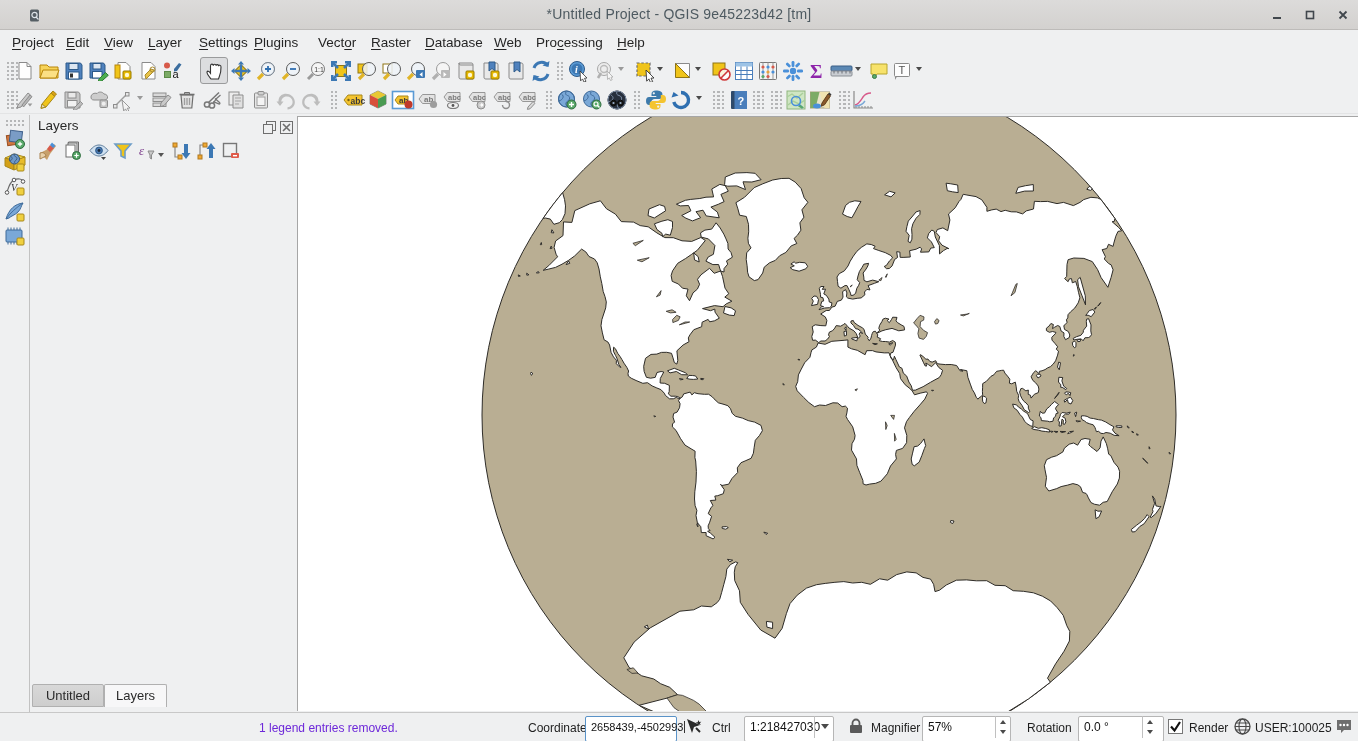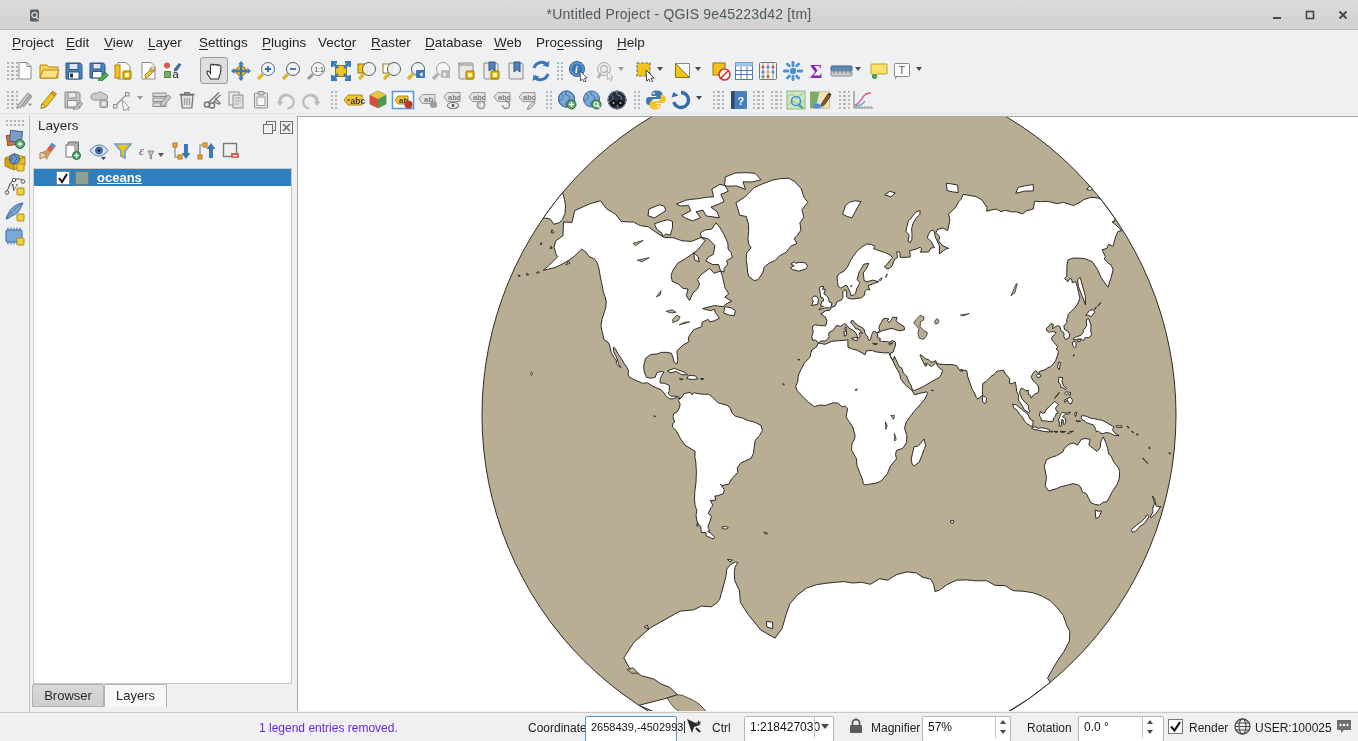--- a/index.html
+++ b/index.html
@@ -53,21 +53,21 @@
 <svg class="winbtn abs" style="left:1337px" viewBox="0 0 12 12">
       <path d="M2.5 2.5L9.5 9.5M9.5 2.5L2.5 9.5" stroke="#41474d" stroke-width="1.8"></path>
     </svg>
 </div>
 <div id="menubar" class="abs">
 <span class="menu" style="left:12px"><u>P</u>roject</span>
 <span class="menu" style="left:66px"><u>E</u>dit</span>
 <span class="menu" style="left:104px"><u>V</u>iew</span>
 <span class="menu" style="left:148px"><u>L</u>ayer</span>
 <span class="menu" style="left:199px"><u>S</u>ettings</span>
-<span class="menu" style="left:262px"><u>P</u>lugins</span>
+<span class="menu" style="left:254px"><u>P</u>lugins</span>
 <span class="menu" style="left:318px">Vect<u>o</u>r</span>
 <span class="menu" style="left:371px"><u>R</u>aster</span>
 <span class="menu" style="left:425px"><u>D</u>atabase</span>
 <span class="menu" style="left:494px"><u>W</u>eb</span>
 <span class="menu" style="left:536px">Pro<u>c</u>essing</span>
 <span class="menu" style="left:617px"><u>H</u>elp</span>
 </div>
 <div id="tb1" class="tb abs">
 <div class="grip" style="left:6px"></div>
     <div class="grip" style="left:11px"></div>
@@ -650,32 +650,22 @@
         <rect x="2" y="14" width="4" height="4" fill="#f0a830" stroke="#b07820"></rect>
         <rect x="7" y="2" width="4" height="4" fill="#f0a830" stroke="#b07820"></rect>
         <path d="M15 17V8" stroke="#3c78b4" stroke-width="4"></path>
         <path d="M15 2l-4.5 6h9z" fill="#3c78b4"></path>
       </svg></div>
 <div class="abs" style="left:190px;top:26px"><svg width="20" height="20">
         <rect x="2.5" y="2.5" width="13" height="13" fill="none" stroke="#777" stroke-width="1.4"></rect>
         <rect x="10" y="12" width="8" height="5" rx="1" fill="#e05a4a"></rect>
         <rect x="12" y="14" width="4" height="1.4" fill="#fff"></rect>
       </svg></div>
-<div id="playerlist" class="abs">
-<div id="selrow" class="abs">
-        <svg class="abs" style="left:22px;top:1.5px" width="14" height="14">
-          <rect x=".5" y=".5" width="13" height="13" fill="#fff" stroke="#888"></rect>
-          <path d="M3 7l3 4 5-8" fill="none" stroke="#111" stroke-width="2"></path>
-        </svg>
-<div class="abs" style="left:41px;top:1.5px;width:14px;height:14px;background:#8d9e92;border:1px solid #6d7d72"></div>
-<div class="abs" style="left:63px;top:1px;font-size:13px;font-weight:bold;color:#fff;text-decoration:underline">oceans</div>
-      </div>
-</div>
 <div id="ltabs" class="abs">
-      <div id="tabbrowser" class="tab">Browser</div>
+      <div id="tabbrowser" class="tab">Untitled</div>
       <div id="tablayers" class="tab">Layers</div>
     </div>
 </div>
 <div id="canvas" class="abs">
     <svg width="1061" height="596" viewBox="0 0 1061 596">
       <circle cx="532.0" cy="299.0" r="347.0" fill="#b9ae93" stroke="#2e2c28" stroke-width="1"></circle>
       <path d="M342.0 589.3L370.0 582.1L380.6 578.7L372.7 571.3L363.6 567.7L356.8 563.0L344.7 559.8L332.1 551.4L326.8 541.8L337.1 526.1L353.2 511.9L382.9 495.2L396.7 493.8L404.4 490.0L414.3 490.8L420.2 486.6L422.7 483.3L424.7 476.3L426.7 468.8L428.9 460.6L429.8 453.1L433.5 448.5L438.6 445.9L440.8 446.7L438.2 450.8L437.3 456.2L437.7 464.5L442.5 474.8L443.3 486.3L451.0 498.3L463.7 514.0L478.0 522.2L485.1 512.4L489.4 497.6L493.0 487.6L500.2 479.2L509.5 472.1L519.5 468.7L528.3 467.4L537.9 466.3L546.8 465.6L555.7 467.0L564.7 466.3L573.4 468.3L582.6 462.8L590.7 464.2L599.7 458.6L609.8 455.9L619.2 456.9L626.0 461.4L633.5 463.1L636.6 468.3L638.0 475.6L642.5 474.2L649.3 469.0L659.4 464.2L669.6 463.9L679.3 464.8L689.7 464.7L698.0 469.3L708.2 469.7L716.2 474.7L726.5 475.3L736.4 476.8L745.4 480.2L753.5 484.9L760.2 491.7L766.2 499.3L769.8 509.7L772.8 515.4L772.4 525.0L767.0 535.3L758.6 547.8L750.5 562.2L753.4 566.2L731.5 582.9L700.0 602.6L679.8 613.0L654.6 623.6L620.1 634.6L588.3 641.4L366.9 600.0ZM469.4 505.4L475.6 506.2L475.6 512.6L469.9 511.1L469.4 505.4ZM347.3 510.8L350.4 509.1L351.5 513.1L347.3 510.8ZM430.4 443.3L435.7 444.2L432.8 445.8L430.4 443.3ZM266.5 105.9L274.9 106.4L277.8 94.6L292.8 87.8L303.4 84.8L309.4 92.7L318.4 98.1L324.3 105.6L336.5 106.1L343.2 109.6L351.2 110.8L359.9 116.9L367.8 121.6L376.3 121.7L385.0 124.8L394.7 125.4L403.9 121.5L408.3 124.5L400.3 134.3L394.4 138.5L388.6 142.5L380.7 147.3L375.6 154.8L374.1 159.5L375.2 165.3L381.4 168.0L385.5 172.2L391.0 173.1L389.3 179.8L392.5 184.7L396.0 176.9L400.4 173.1L402.6 168.3L400.5 163.3L404.0 158.8L412.5 152.3L417.2 157.3L423.6 155.0L425.5 160.4L428.0 172.1L431.8 177.7L427.8 181.1L434.9 185.2L429.2 187.9L426.0 190.7L417.5 189.6L405.5 192.6L413.5 194.7L417.8 193.1L418.0 196.1L422.3 202.2L417.5 204.8L412.7 205.8L411.1 203.4L405.1 206.2L404.7 210.7L396.8 213.7L392.9 218.9L391.3 221.9L392.0 225.7L386.1 229.0L379.9 234.8L380.8 244.4L379.8 248.1L377.3 246.5L376.0 241.9L374.5 237.3L369.7 236.3L364.4 236.4L359.8 238.1L354.0 238.4L348.5 242.3L346.7 250.3L347.1 255.3L349.4 261.3L353.5 262.2L358.2 261.4L360.0 256.5L364.1 255.5L366.8 256.0L364.7 259.8L363.3 262.5L363.1 267.0L367.7 267.3L372.4 269.4L372.2 275.6L371.3 277.8L373.9 280.2L378.3 280.2L380.8 280.6L383.3 282.2L381.7 282.6L379.3 281.4L376.3 282.8L372.5 282.8L368.4 279.4L367.3 277.2L363.9 273.6L359.2 271.7L355.1 269.9L350.5 266.7L345.8 267.3L339.1 264.5L334.2 262.2L331.3 260.0L331.0 257.4L331.6 255.0L329.8 251.3L327.0 247.2L324.9 243.5L323.2 240.7L320.7 237.3L318.4 232.7L316.6 231.2L316.4 235.3L318.6 239.6L319.9 242.2L321.9 248.6L324.0 251.4L322.5 250.9L319.3 247.7L319.4 244.3L316.5 240.9L314.1 236.4L312.6 229.0L310.9 226.0L307.1 223.8L305.4 216.9L304.0 209.8L304.9 203.5L308.7 191.9L309.3 185.9L308.0 180.6L306.2 175.5L304.8 167.5L303.3 160.8L302.0 153.0L300.2 146.8L297.5 143.0L292.0 140.5L288.8 135.9L284.6 133.1L277.7 139.9L271.8 144.2L265.0 148.2L258.5 151.4L251.2 153.2L246.2 154.3L251.8 149.6L260.6 140.8L259.1 138.3L257.1 131.4L258.6 125.0L266.0 119.6L266.5 105.9ZM457.3 164.6L452.0 160.8L450.6 156.2L450.1 149.8L449.2 143.4L449.7 136.8L454.0 131.9L451.4 127.3L450.9 122.2L451.7 115.8L451.5 108.3L449.3 100.5L442.6 99.2L440.9 92.9L438.9 86.7L447.5 81.3L457.2 71.6L465.8 67.8L475.7 64.0L484.2 62.5L492.0 62.3L498.2 66.1L504.1 72.5L507.2 81.8L510.9 86.3L504.9 93.8L506.9 101.2L502.9 106.8L503.9 114.2L500.4 119.3L497.1 122.4L499.8 127.5L494.2 129.9L488.9 136.4L482.7 139.7L478.3 144.4L472.5 146.8L467.2 151.2L465.7 157.0L461.1 163.6L457.3 164.6ZM383.1 282.2L385.3 280.9L386.7 277.9L393.1 276.1L394.9 278.9L397.3 276.7L401.0 277.7L407.5 278.3L411.5 278.2L415.1 280.7L416.9 282.7L421.3 286.8L427.0 288.4L430.9 289.7L433.5 292.8L435.2 297.3L438.5 300.3L445.4 302.1L451.2 304.6L457.6 306.1L464.0 309.4L465.4 314.7L462.4 319.6L458.3 324.3L457.2 331.2L456.4 337.2L454.1 342.3L448.9 344.6L444.0 346.7L440.3 351.8L440.7 356.5L435.0 362.4L431.7 368.2L424.8 369.5L423.5 368.2L427.3 373.7L426.3 377.7L420.7 379.7L417.8 380.1L418.8 384.1L413.3 384.5L416.0 389.6L414.1 391.4L411.2 397.6L414.6 400.3L412.7 406.2L411.1 409.9L411.4 412.7L413.1 414.5L410.6 415.3L413.3 417.0L418.0 421.3L416.1 422.9L409.1 419.7L409.1 416.5L404.3 416.6L403.8 410.7L400.4 406.8L399.0 399.6L399.9 394.4L398.1 389.7L397.5 383.0L397.8 375.8L399.0 366.1L399.4 355.6L398.7 345.0L397.9 341.6L398.1 335.2L394.1 332.8L388.0 329.1L383.6 322.7L379.0 314.4L375.4 310.9L375.5 307.7L377.6 306.2L376.0 301.1L376.6 297.5L380.1 296.1L382.5 291.8L383.1 287.7L381.5 284.6L383.1 282.2ZM521.1 227.0L528.1 228.3L534.8 225.3L547.1 224.3L550.9 223.9L550.9 231.1L554.5 232.8L560.3 234.3L568.1 238.7L569.6 234.7L575.4 234.6L579.0 235.9L587.3 236.9L592.0 236.8L593.0 239.4L595.0 243.1L599.2 251.8L602.7 257.5L603.5 262.6L608.2 268.8L612.1 271.9L615.1 274.7L617.5 278.8L623.2 277.2L629.5 275.8L630.5 277.4L627.8 283.1L622.9 288.9L617.2 295.3L612.4 301.5L609.5 305.6L607.5 311.8L609.8 319.4L609.6 326.7L605.6 332.4L599.4 334.4L598.6 338.4L599.4 342.9L593.5 350.0L590.3 357.8L583.9 365.2L578.7 367.3L572.6 368.1L569.0 369.0L566.1 367.8L565.9 364.4L562.6 356.3L559.9 349.4L559.5 342.9L554.5 334.1L555.0 327.7L557.5 323.2L558.1 319.5L555.7 310.8L550.5 303.4L549.0 300.3L549.9 296.9L550.5 292.2L548.4 290.1L545.1 290.7L540.7 287.0L535.9 286.8L528.5 289.5L522.6 289.0L517.5 290.7L511.8 286.5L506.6 281.4L500.2 274.8L498.7 270.4L500.7 265.7L501.4 258.9L504.3 253.1L507.7 246.7L512.9 241.3L514.1 236.3L514.9 233.9L519.4 231.1L521.1 227.0ZM521.7 226.6L518.4 224.1L515.6 224.3L514.8 220.5L516.2 216.0L515.2 210.7L518.2 208.8L523.9 209.6L528.8 209.8L529.9 204.6L528.3 200.9L523.7 198.0L529.2 194.5L532.4 194.5L534.8 191.2L538.1 190.2L540.3 185.4L544.4 184.1L546.0 181.1L545.6 175.6L548.6 173.6L549.9 176.9L549.4 180.8L550.8 182.1L555.7 183.1L560.2 182.3L564.2 181.9L567.9 178.8L567.5 176.0L569.9 173.4L573.0 173.9L571.1 169.6L577.5 167.3L581.8 165.7L575.7 164.1L569.9 165.8L567.0 164.4L566.8 161.1L566.1 157.0L569.1 153.0L570.8 150.0L571.6 147.3L566.8 148.2L565.2 151.2L562.4 155.5L561.0 160.0L560.2 163.7L562.7 166.6L561.7 169.3L559.8 172.3L558.6 177.4L556.1 179.3L553.9 179.4L553.5 177.2L552.0 173.8L549.9 169.5L547.9 169.6L543.9 172.2L541.1 170.2L540.5 165.5L540.0 161.0L542.3 157.6L547.3 154.9L551.0 150.0L553.2 145.2L556.3 140.2L559.9 135.3L564.3 131.4L569.8 127.9L574.2 128.5L578.1 130.2L576.5 132.6L581.8 134.5L588.2 136.6L593.9 139.5L595.6 141.9L592.4 145.0L589.5 149.3L587.2 150.5L589.5 152.7L592.3 152.5L595.1 149.9L597.6 143.5L600.5 141.5L599.7 135.7L602.9 136.1L603.1 141.3L606.1 141.4L613.3 141.0L612.6 134.7L619.1 133.2L623.1 131.2L624.6 132.9L623.5 136.2L631.8 135.9L633.8 132.1L637.3 131.6L634.4 125.9L630.4 121.9L631.6 117.7L634.8 114.0L637.3 115.4L638.3 121.0L642.4 129.6L642.5 137.9L646.5 134.6L650.1 132.5L651.8 132.6L645.0 129.2L641.6 124.8L642.7 120.7L639.0 116.5L640.3 113.5L645.9 111.9L650.7 114.7L652.9 104.0L651.5 98.0L658.2 91.8L662.1 85.3L663.8 83.6L666.2 78.3L669.9 79.0L679.0 80.6L684.8 83.8L689.9 91.3L689.9 95.3L694.7 93.9L699.2 93.1L704.0 95.6L708.2 94.3L714.2 95.8L719.4 95.9L725.6 97.9L729.3 94.9L736.5 93.0L737.4 85.3L743.5 85.6L750.6 85.4L760.0 87.6L766.5 86.4L776.4 89.6L783.0 86.4L786.7 83.6L793.9 81.3L800.6 81.9L803.9 83.4L817.9 102.4L817.2 105.5L815.1 105.7L821.6 111.4L824.7 114.8L821.0 115.4L818.8 120.2L816.6 127.9L816.1 130.4L811.5 128.3L809.8 132.5L805.1 133.7L808.4 140.6L807.3 143.0L811.7 147.6L814.1 148.8L816.1 153.8L814.1 161.4L810.9 171.3L804.1 161.6L800.6 153.6L795.3 145.6L786.9 142.4L776.8 142.0L771.1 143.7L770.0 148.4L769.8 155.1L769.7 160.4L767.6 162.6L771.1 165.7L772.4 162.9L774.5 162.6L775.3 166.8L778.7 165.5L780.3 170.6L781.5 176.3L782.9 181.8L781.2 186.9L777.8 192.0L773.6 195.8L771.0 198.7L770.8 201.9L769.4 203.8L770.1 206.3L768.1 208.7L766.8 209.6L767.5 213.4L771.4 215.6L772.8 219.0L772.2 221.6L768.5 223.7L766.8 220.4L767.0 216.9L764.1 215.0L762.8 210.5L760.7 209.5L757.3 211.4L755.5 212.6L756.4 208.5L753.9 207.5L751.9 210.2L749.4 212.2L749.4 214.6L752.4 216.3L755.5 215.5L758.9 216.4L758.4 217.7L754.8 221.3L755.0 224.1L758.2 227.7L760.7 230.8L759.2 233.1L761.5 235.2L760.6 239.1L758.6 244.8L756.2 248.1L753.5 250.6L750.4 252.0L748.1 253.6L745.0 254.8L742.4 255.3L742.1 257.7L738.8 254.7L736.7 256.5L735.6 258.2L734.1 260.8L735.8 264.4L738.5 266.7L741.2 270.0L741.9 273.1L741.3 276.6L737.3 278.3L734.1 282.1L733.5 279.3L731.2 278.3L731.3 274.0L728.9 274.9L725.6 272.4L723.9 272.6L722.6 276.1L723.6 279.7L725.0 282.7L727.1 285.5L729.0 286.9L731.4 289.7L731.3 292.2L732.9 295.7L731.5 296.5L727.2 293.6L725.2 289.7L722.0 285.3L721.2 282.7L721.6 279.3L719.7 275.3L719.1 270.2L718.3 266.1L714.7 267.8L712.4 267.2L712.8 263.2L710.5 260.1L707.9 257.1L706.6 254.2L704.3 254.4L702.1 254.9L699.7 255.3L697.8 257.5L696.9 258.8L694.0 260.3L689.4 265.3L685.7 267.6L685.6 271.8L685.4 275.3L685.6 278.9L683.8 280.8L682.2 281.6L681.1 283.2L679.4 281.6L677.4 276.9L675.3 273.5L673.3 268.1L670.9 261.3L670.1 256.3L669.8 254.7L663.4 253.5L666.0 255.1L663.1 254.8L659.6 249.5L654.2 248.5L648.5 248.6L643.1 248.1L640.3 247.7L638.7 244.7L635.2 246.1L632.9 245.5L631.0 243.1L628.9 243.2L626.2 240.6L623.6 238.7L622.9 239.0L626.3 246.2L628.1 249.9L629.6 250.1L628.8 247.0L631.4 248.6L634.6 250.7L637.6 247.7L638.5 246.6L641.7 251.4L645.6 254.3L644.2 258.7L642.2 261.6L638.0 263.8L633.5 266.3L626.1 270.7L618.5 274.1L615.5 274.3L614.3 269.9L611.9 266.0L609.7 260.1L606.3 257.1L604.9 252.2L602.4 251.0L598.9 243.5L597.4 240.2L596.5 243.8L594.2 242.5L593.0 239.4L594.0 236.8L596.0 236.3L597.1 233.1L598.5 229.1L598.3 226.2L595.7 224.5L592.5 226.1L588.4 225.5L585.6 225.5L582.3 224.7L583.6 222.7L580.2 221.1L580.8 218.9L579.8 217.3L582.1 216.3L584.9 214.9L588.8 213.7L595.0 212.4L601.8 214.8L607.6 213.9L607.0 210.4L604.1 208.8L600.4 206.5L599.0 204.8L600.0 201.4L595.7 201.2L594.5 203.5L592.3 206.7L590.2 204.6L592.0 203.1L588.3 202.2L585.9 203.2L585.0 205.4L582.6 209.3L581.8 212.4L582.8 214.2L579.7 217.1L578.3 215.2L576.2 215.7L575.2 217.6L574.6 219.4L574.0 222.1L572.3 224.8L570.7 222.4L571.2 221.3L568.3 218.1L567.0 213.3L565.2 211.7L561.0 209.4L557.1 206.4L556.3 204.5L554.0 205.0L553.9 206.9L556.5 209.5L558.6 212.7L561.0 213.1L564.7 216.1L565.5 217.5L563.1 216.4L562.1 218.2L563.3 220.0L561.5 222.3L560.8 221.6L559.2 217.5L556.9 214.8L552.1 212.1L550.9 210.7L548.0 207.4L546.4 208.6L543.7 210.2L539.2 209.6L537.8 212.1L535.6 214.7L532.4 216.1L531.5 218.8L532.4 220.6L530.7 223.0L528.1 225.0L523.9 225.0L521.7 226.6ZM522.0 193.7L524.5 190.7L526.6 190.7L523.5 189.6L524.8 185.4L526.7 184.9L525.9 181.7L523.6 181.2L523.5 178.4L522.3 172.5L523.7 170.5L527.0 170.5L525.3 173.4L528.5 173.1L526.8 177.9L529.3 179.3L531.8 183.1L532.3 186.0L534.9 186.8L534.4 190.2L532.5 191.7L527.6 192.0L522.0 193.7ZM514.5 189.6L520.6 188.3L521.5 183.6L519.6 180.3L517.0 180.0L514.7 182.4L516.3 185.1L514.5 189.6ZM495.8 153.7L502.1 155.2L508.8 152.8L510.7 150.3L508.3 146.8L502.7 146.3L498.7 147.2L497.1 145.8L493.9 148.0L497.3 149.8L493.2 151.7L495.8 153.7ZM611.0 125.4L612.2 119.3L609.0 115.3L609.9 110.6L611.3 105.1L614.9 101.0L619.1 95.9L623.1 94.6L622.9 98.4L619.0 102.3L615.9 107.8L614.6 112.7L615.0 118.5L614.9 123.2L613.3 126.8L611.0 125.4ZM545.5 98.1L548.6 89.4L552.5 86.3L557.8 84.8L564.0 85.5L561.1 90.3L558.1 96.0L554.9 101.8L550.2 100.5L545.5 98.1ZM650.3 74.7L649.1 67.2L653.8 67.8L660.7 69.0L661.2 76.6L655.4 75.8L650.3 74.7ZM718.8 77.3L721.1 71.4L728.5 69.7L736.3 68.5L736.4 75.0L727.6 75.1L718.8 77.3ZM791.6 71.0L789.8 73.3L793.6 74.4L795.3 73.0L793.0 70.3L791.6 71.0ZM587.6 78.8L592.6 75.3L598.2 76.9L594.0 80.9L587.6 78.8ZM427.0 156.0L423.6 155.0L421.6 148.5L415.9 148.6L408.9 145.1L411.2 141.0L416.4 138.3L417.9 129.5L411.4 122.9L404.2 121.1L403.5 116.9L407.9 114.1L414.7 113.1L419.1 106.8L423.1 111.9L426.8 118.1L429.0 122.9L430.9 127.4L431.1 133.0L434.0 136.5L435.4 141.2L429.5 144.9L430.7 148.2L427.0 152.6L427.0 156.0ZM364.9 117.2L360.0 113.6L357.4 107.8L364.9 105.2L370.9 103.7L375.5 105.5L375.5 111.6L373.3 119.2L368.7 118.1L365.7 120.6L364.9 117.2ZM357.3 102.0L351.0 99.6L352.0 93.0L362.5 88.7L367.6 90.4L368.6 94.8L357.3 102.0ZM464.1 63.7L458.1 57.3L449.9 56.6L438.2 57.0L428.3 61.0L427.6 68.5L431.3 75.2L423.9 78.4L427.1 85.6L421.3 88.3L413.9 91.1L420.4 96.1L422.2 101.8L409.2 99.9L406.0 94.2L399.0 95.7L403.6 101.7L395.5 104.9L388.9 102.2L384.7 99.5L393.9 94.8L391.5 89.5L383.2 89.9L379.4 88.2L388.4 84.3L393.7 83.4L402.8 82.5L409.0 81.2L416.6 80.9L414.8 73.0L422.8 68.4L430.8 70.2L439.8 69.9L448.5 73.6L446.0 65.8L454.9 66.0L464.1 63.7ZM396.7 136.9L397.5 143.9L402.2 146.0L401.2 140.7L396.7 136.9ZM426.5 197.0L432.3 199.1L437.2 199.6L438.5 194.8L434.2 191.9L428.0 190.5L426.5 197.0ZM370.5 254.8L377.3 252.3L381.8 254.1L388.3 256.7L390.6 258.8L384.7 258.7L379.4 255.5L373.0 256.9L370.5 254.8ZM389.7 262.5L391.9 259.4L395.3 259.5L398.5 259.9L400.8 263.0L396.4 263.4L392.9 263.2L389.7 262.5ZM382.5 262.5L386.2 263.3L383.3 263.9L382.5 262.5ZM403.7 262.4L406.8 262.7L406.1 263.7L403.8 263.5L403.7 262.4ZM791.6 202.7L794.0 208.9L793.8 214.9L794.5 218.7L792.9 220.9L791.3 221.6L787.9 221.8L786.1 224.8L784.4 223.0L780.6 223.2L776.7 224.0L776.2 222.4L779.5 220.7L783.9 219.3L786.3 216.2L786.4 214.3L789.7 210.1L789.3 205.6L789.6 203.2L791.6 202.7ZM775.3 226.4L777.6 225.2L779.0 226.7L778.9 230.8L777.5 231.8L775.8 229.7L775.3 226.4ZM780.0 224.1L783.6 223.1L783.2 225.4L780.7 225.6L780.0 224.1ZM788.7 199.4L791.1 199.2L794.2 200.7L797.8 196.1L796.1 193.5L792.4 194.5L790.2 197.5L788.7 199.4ZM788.5 188.9L788.3 179.8L783.2 161.4L780.6 163.7L781.5 170.8L785.1 179.9L788.5 188.9ZM761.7 246.1L763.5 246.7L762.3 253.8L760.5 251.1L761.7 246.1ZM740.4 258.2L743.3 258.3L744.0 260.0L741.0 262.0L739.4 259.7L740.4 258.2ZM776.6 238.5L777.5 239.2L776.3 240.2L776.6 238.5ZM761.5 266.0L761.8 261.3L765.7 261.5L764.9 264.9L766.7 270.2L769.7 272.5L768.8 273.6L765.2 271.3L763.7 271.3L763.8 268.8L761.5 266.0ZM767.1 284.4L770.5 282.4L773.5 281.2L775.8 284.6L774.0 288.0L771.2 286.8L770.5 283.6L767.7 286.2L767.1 284.4ZM768.8 275.9L771.5 276.1L773.8 276.7L773.0 279.6L771.4 277.3L769.3 278.7L767.5 277.3L768.8 275.9ZM757.6 282.5L761.4 278.2L762.1 276.3L759.7 279.4L757.6 282.5ZM743.3 295.3L745.0 297.1L747.5 297.1L749.8 292.8L752.8 290.4L754.3 288.5L757.7 285.5L761.6 288.6L759.2 291.0L758.5 292.8L761.2 297.1L759.1 297.5L758.5 300.4L756.6 301.9L756.0 305.2L752.7 305.8L750.8 305.2L744.4 304.6L743.9 301.5L742.3 300.0L743.3 295.3ZM715.6 288.1L719.6 288.9L721.4 291.0L724.2 292.8L726.3 294.9L728.8 296.5L730.6 297.6L731.9 300.7L733.4 303.6L736.1 304.8L735.9 308.0L735.8 310.5L733.3 309.7L730.1 307.8L727.6 305.2L725.4 301.1L723.0 298.6L720.1 294.2L716.8 291.8L715.6 288.1ZM734.6 312.3L737.5 310.7L741.3 312.3L744.8 311.7L748.8 312.5L752.3 313.7L752.5 316.1L748.7 315.5L744.9 315.1L741.3 314.1L737.0 313.5L734.8 312.5L734.6 312.3ZM763.5 298.2L765.1 296.5L769.7 297.1L773.3 296.1L771.8 298.2L768.5 298.0L765.4 300.7L768.1 302.1L768.9 305.8L767.6 308.4L766.1 308.0L766.4 304.2L765.0 303.1L764.1 310.0L762.0 310.0L762.5 305.8L761.0 304.6L762.9 300.7L763.5 298.2ZM784.5 299.8L787.2 299.8L790.1 300.4L793.2 302.1L796.3 302.5L801.5 303.7L804.4 304.1L808.8 306.0L812.9 308.6L816.9 310.8L815.5 313.9L818.0 317.2L822.1 319.7L817.1 319.3L813.2 317.2L809.0 316.5L806.4 317.6L803.9 317.3L801.5 315.3L799.4 315.7L798.7 313.6L798.0 311.6L796.2 308.8L792.7 307.8L789.5 306.6L787.6 305.0L785.1 303.7L784.3 301.7L784.5 299.8ZM770.6 317.6L772.8 315.6L776.5 315.2L772.7 317.2L770.6 317.6ZM757.2 315.3L761.0 315.6L759.1 316.6L757.2 315.3ZM763.0 315.4L768.6 315.6L764.8 316.6L763.0 315.4ZM753.4 315.1L756.2 315.5L754.3 316.3L753.4 315.1ZM777.6 297.1L779.7 296.1L779.3 298.4L778.6 300.7L777.6 297.1ZM778.9 304.8L783.5 305.2L780.6 305.8L778.9 304.8ZM749.5 343.7L747.3 349.7L748.0 353.8L749.5 361.4L748.3 370.3L751.8 375.0L759.7 372.6L764.1 370.6L770.7 369.1L775.9 367.6L780.8 368.8L783.5 370.8L785.6 376.4L789.0 377.4L790.0 378.8L791.4 381.9L793.9 386.5L797.3 388.2L802.6 389.2L806.2 386.3L810.2 385.5L815.2 375.8L820.3 368.0L822.4 362.1L822.6 355.3L821.0 351.1L817.0 346.4L813.8 339.6L811.7 338.2L810.7 332.8L809.4 327.7L806.2 320.9L804.0 325.1L803.1 331.8L800.0 335.5L796.3 332.6L793.6 330.6L791.8 328.8L793.2 323.3L788.0 322.5L784.1 323.5L780.6 329.2L776.7 327.0L772.2 328.2L767.4 332.2L765.9 335.9L759.6 339.7L754.6 341.2L749.5 343.7ZM798.1 393.8L800.9 395.2L804.6 395.0L802.1 400.8L798.9 402.7L798.1 393.8ZM855.4 379.9L857.7 383.1L859.0 389.9L862.7 390.6L863.9 390.4L858.7 397.8L854.2 401.6L853.2 401.2L856.0 395.6L855.5 393.4L857.6 387.3L855.4 379.9ZM850.2 398.6L852.0 400.7L847.1 407.8L842.9 410.4L838.2 415.7L835.2 416.0L834.4 413.4L839.5 409.3L844.1 405.8L847.6 402.5L850.2 398.6ZM627.0 322.9L628.2 327.9L628.7 329.5L627.4 332.5L624.9 339.4L622.2 346.1L617.4 349.8L615.2 348.4L614.2 343.0L615.4 337.9L617.1 330.7L620.6 330.1L623.6 327.5L625.4 325.1L627.0 322.9ZM685.6 279.8L688.2 280.8L689.6 282.2L689.0 286.8L687.2 287.5L685.8 285.8L685.4 283.0L685.6 279.8ZM234.3 256.0L235.8 257.9L234.3 259.3L233.6 257.4L234.3 256.0ZM653.8 404.5L657.0 405.0L655.7 407.6L653.4 406.4L653.8 404.5ZM425.0 410.9L429.5 410.6L431.3 411.6L428.8 413.2L425.3 412.5L425.0 410.9ZM466.8 416.1L470.7 417.3L469.0 418.5L466.8 416.1ZM400.9 410.9L400.7 406.8L399.7 408.5L400.9 410.9ZM356.8 299.8L358.7 300.4L357.5 300.9L356.8 299.8ZM271.6 145.0L272.8 147.3L269.1 148.6L271.6 145.0ZM241.1 155.3L242.2 156.8L239.4 157.0L241.1 155.3ZM839.6 317.7L841.4 318.8L839.9 319.2L839.6 317.7ZM834.9 315.0L836.9 316.6L835.2 316.4L834.9 315.0ZM830.1 309.9L832.3 311.7L831.0 311.9L830.1 309.9ZM819.1 309.8L824.7 309.8L825.0 311.3L821.7 311.5L819.0 310.8L819.1 309.8ZM852.1 330.7L853.1 332.5L852.1 332.9L852.1 330.7ZM845.7 342.1L849.8 346.1L850.8 347.3L847.3 344.1L845.7 342.1ZM872.0 336.3L873.7 337.7L872.4 337.9L872.0 336.3ZM501.0 243.2L502.9 243.8L501.4 244.0L501.0 243.2ZM485.9 267.5L487.4 268.7L486.1 268.8L485.9 267.5ZM634.5 274.2L636.6 274.4L635.3 275.0L634.5 274.2ZM575.6 227.4L580.4 227.8L577.9 228.7L575.6 227.4ZM554.7 222.1L560.6 221.4L559.8 224.9L554.8 223.0L554.7 222.1ZM546.9 215.6L549.4 214.9L549.5 219.4L547.4 220.1L546.9 215.6ZM547.5 212.3L549.1 210.7L549.0 214.4L547.5 212.3ZM591.7 227.9L595.9 226.7L593.1 229.2L591.7 227.9ZM800.7 190.1L803.7 186.5L802.2 189.0L800.7 190.1ZM797.3 193.0L799.4 190.9L798.3 193.2L797.3 193.0ZM265.6 76.6L267.6 83.7L268.5 89.9L268.0 97.7L265.3 103.7L262.3 106.7L256.9 108.3L253.3 103.1L248.4 102.0L246.1 102.4L250.8 95.7L256.3 88.3L261.4 81.8ZM254.9 113.7L256.9 116.9L254.2 116.7L254.9 113.7ZM244.3 126.5L244.7 128.6L243.3 128.7L244.3 126.5ZM254.2 130.1L255.1 132.2L253.1 132.7L254.2 130.1ZM229.7 157.2L231.9 158.8L229.8 159.2L229.7 157.2ZM221.3 158.9L223.3 160.0L221.5 160.5L221.3 158.9Z" fill="#ffffff" stroke="#2e2c28" stroke-width="1" fill-rule="evenodd" stroke-linejoin="round"></path>
       <path d="M616.6 207.0L620.2 202.4L623.1 199.3L627.0 200.9L626.7 204.1L623.5 205.7L623.1 210.6L626.5 214.3L630.5 216.6L629.3 220.3L626.5 223.4L622.1 222.1L620.9 217.6L621.9 212.8L618.9 209.1L616.6 207.0ZM637.5 205.7L639.8 202.6L642.1 204.5L640.8 207.5L638.5 208.1L637.5 205.7ZM369.2 195.3L375.1 193.8L379.1 196.3L373.4 196.9L369.2 195.3ZM375.6 203.5L379.7 199.3L383.1 200.8L381.4 204.4L375.9 206.6L375.6 203.5ZM382.3 208.8L388.3 207.3L392.7 206.0L388.0 206.0L382.3 208.8ZM359.4 180.8L364.1 174.6L363.1 179.1L359.4 180.8ZM340.3 144.2L352.2 141.7L345.0 145.8L340.3 144.2ZM335.9 127.3L346.3 124.4L338.3 129.7L335.9 127.3ZM593.7 299.4L597.5 299.4L596.6 303.4L593.7 299.4ZM588.5 305.8L590.2 309.6L588.8 313.5L588.5 305.8ZM597.4 317.4L599.2 323.3L597.6 325.2L597.4 317.4ZM557.9 273.8L560.4 272.8L559.2 274.8L557.9 273.8ZM714.0 179.8L717.9 176.6L720.3 167.5L718.8 168.4L715.3 176.9L714.0 179.8ZM663.5 199.0L670.6 198.0L672.3 197.4L666.4 199.9L663.5 199.0ZM581.8 164.1L585.1 161.5L583.9 164.7L581.8 164.1ZM588.3 161.1L590.3 157.8L589.2 161.3L588.3 161.1ZM553.0 170.7L555.2 168.9L554.1 170.6L553.0 170.7ZM329.9 553.5L336.3 551.8L340.9 557.0L335.0 557.4L329.9 553.5ZM370.0 582.1L380.6 578.7L385.6 579.4L396.6 584.4L402.1 588.1L410.8 596.8L411.1 604.3L390.3 601.0L376.9 591.6L370.0 582.1Z" fill="#b9ae93" stroke="#2e2c28" stroke-width="0.8" stroke-linejoin="round"></path>
     </svg>
   </div>

